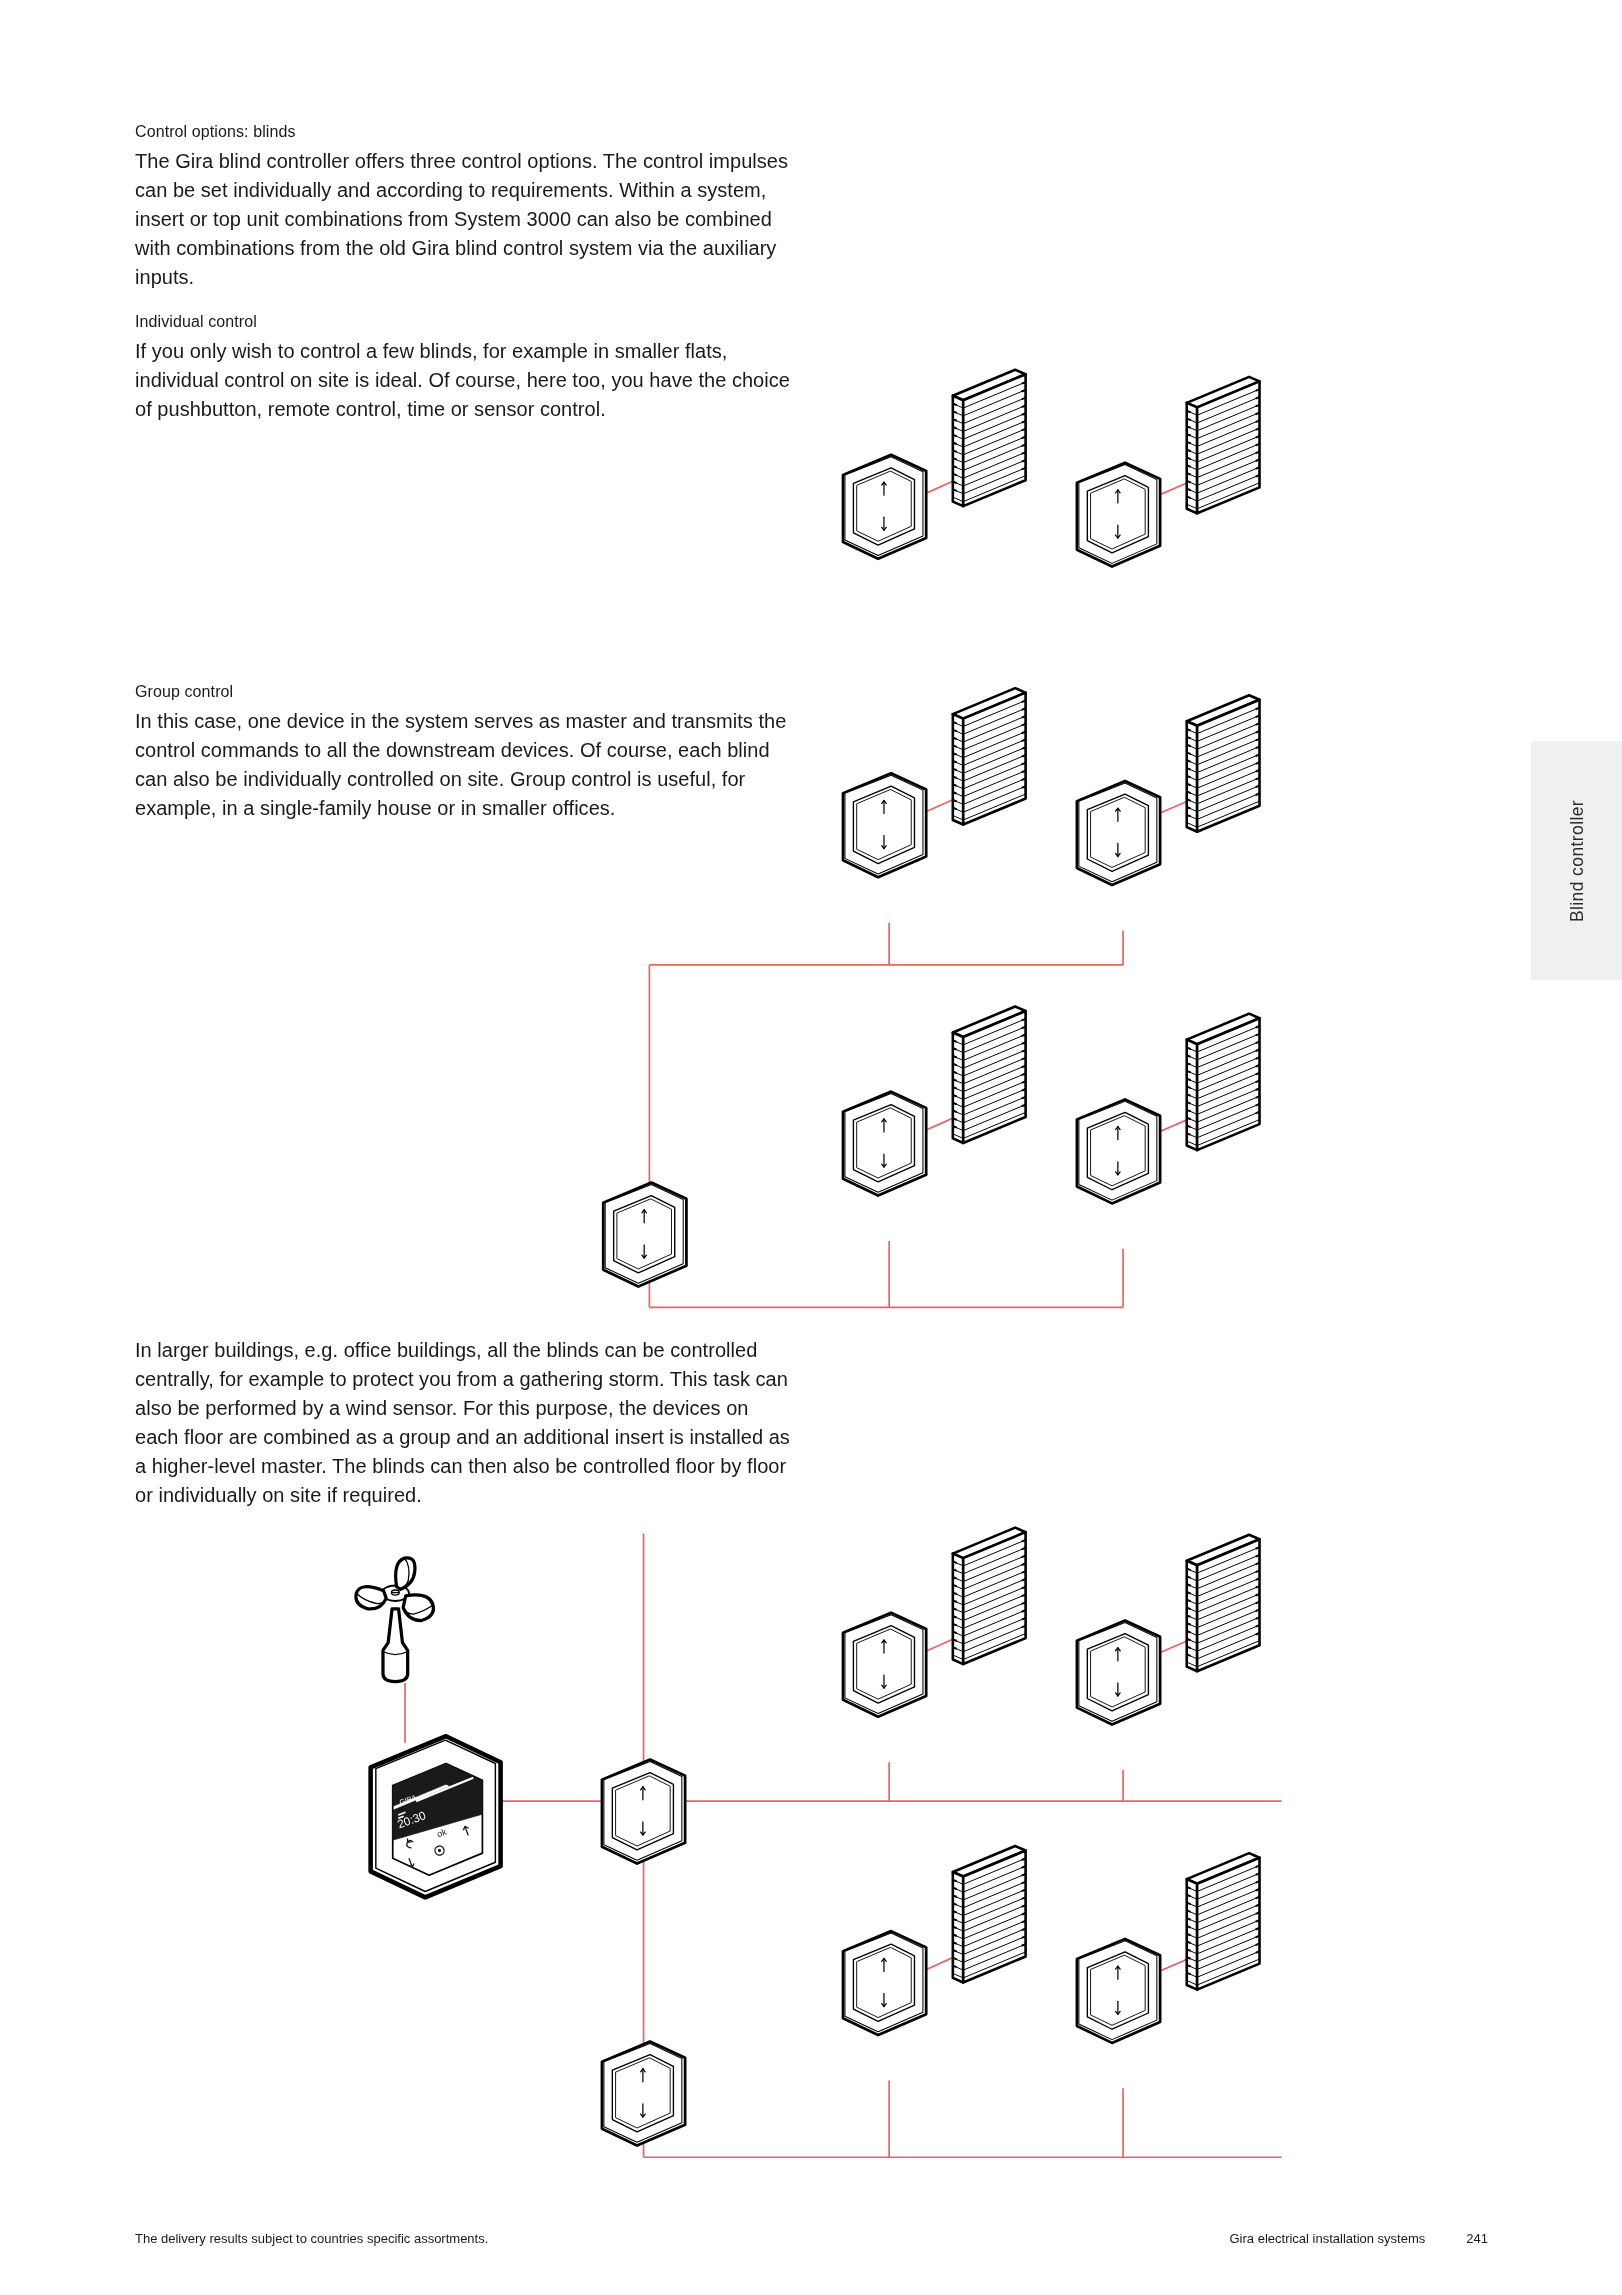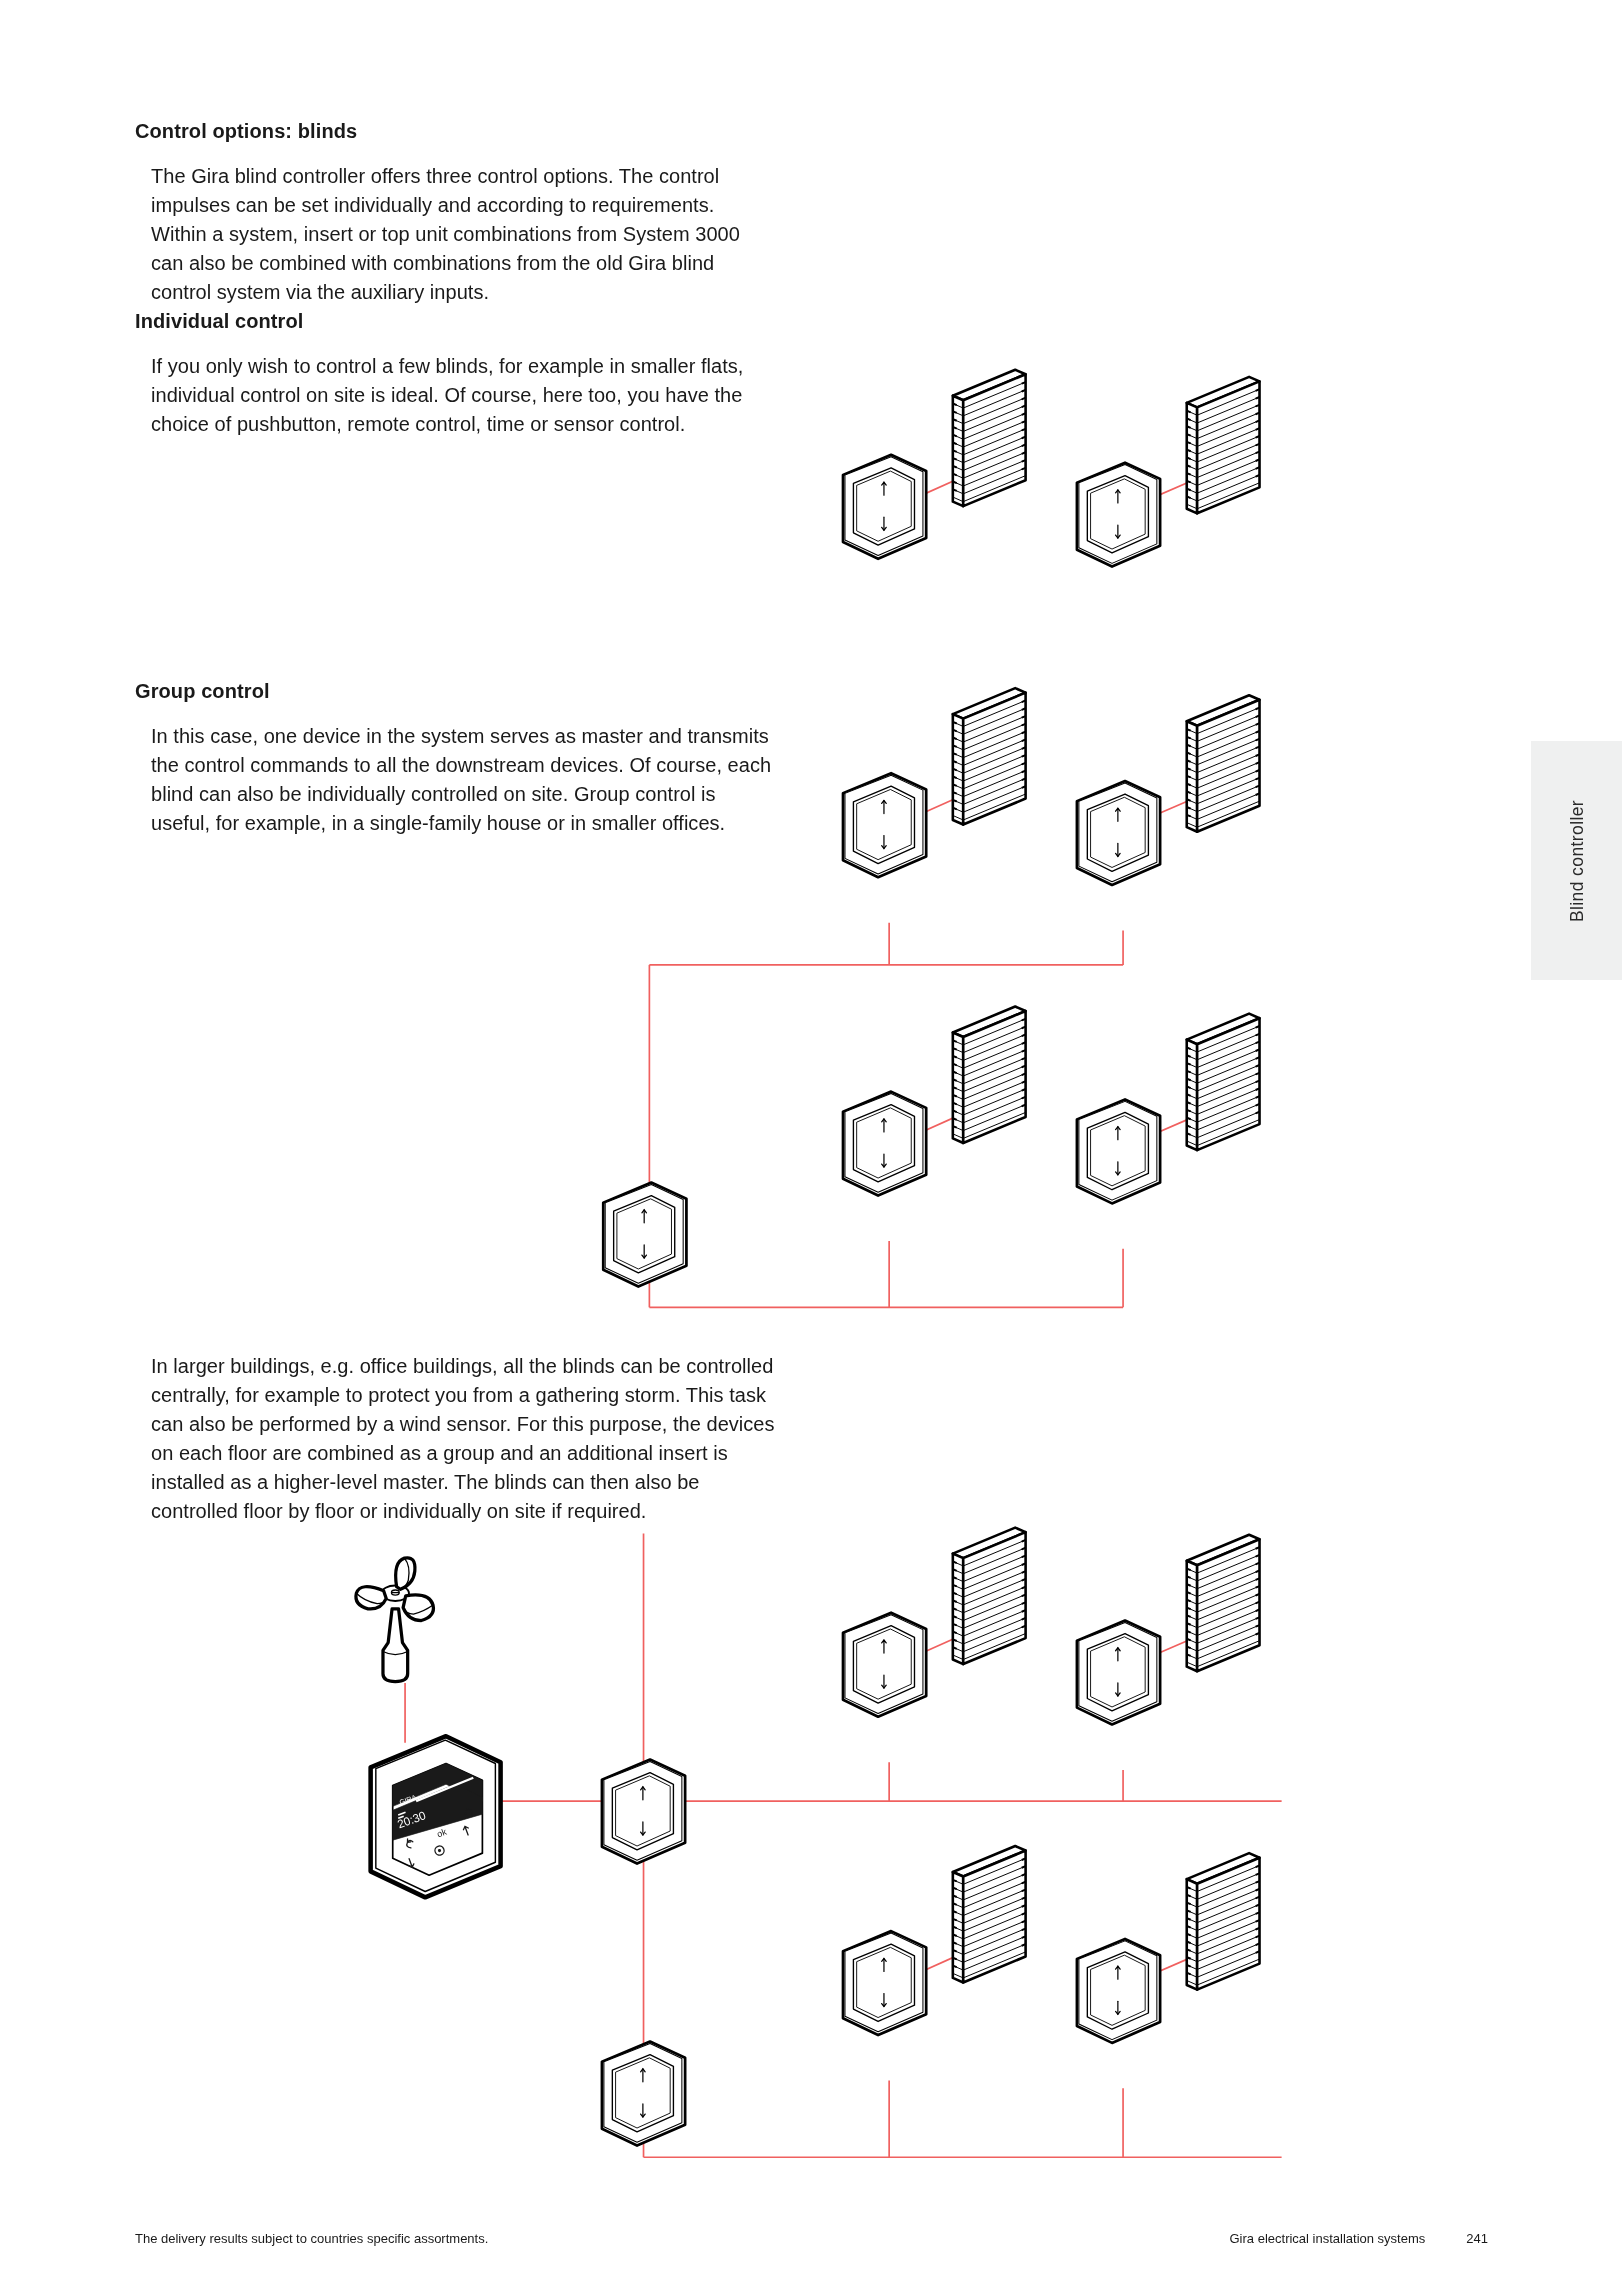--- a/index.html
+++ b/index.html
@@ -20,31 +20,31 @@
   }
 
   
   .text-col {
     position: absolute;
     left: 135px;
     width: 656px;
   }
   .blk { margin: 0 0 0 0; }
   h2.heading {
-    font-size: 20px;
+    font-size: 16px;
     line-height: 29px;
-    font-weight: bold;
+    font-weight: normal;
     margin: 0 0 1.3px 0;
     letter-spacing: 0.1px;
   }
   p.body {
     font-size: 20px;
     line-height: 29px;
     font-weight: normal;
-    margin: 16px;
+    margin: 0;
     letter-spacing: 0.03px;
   }
 
   
   #side-tab {
     position: absolute;
     left: 1531px;
     top: 741px;
     width: 92px;
     height: 239px;

